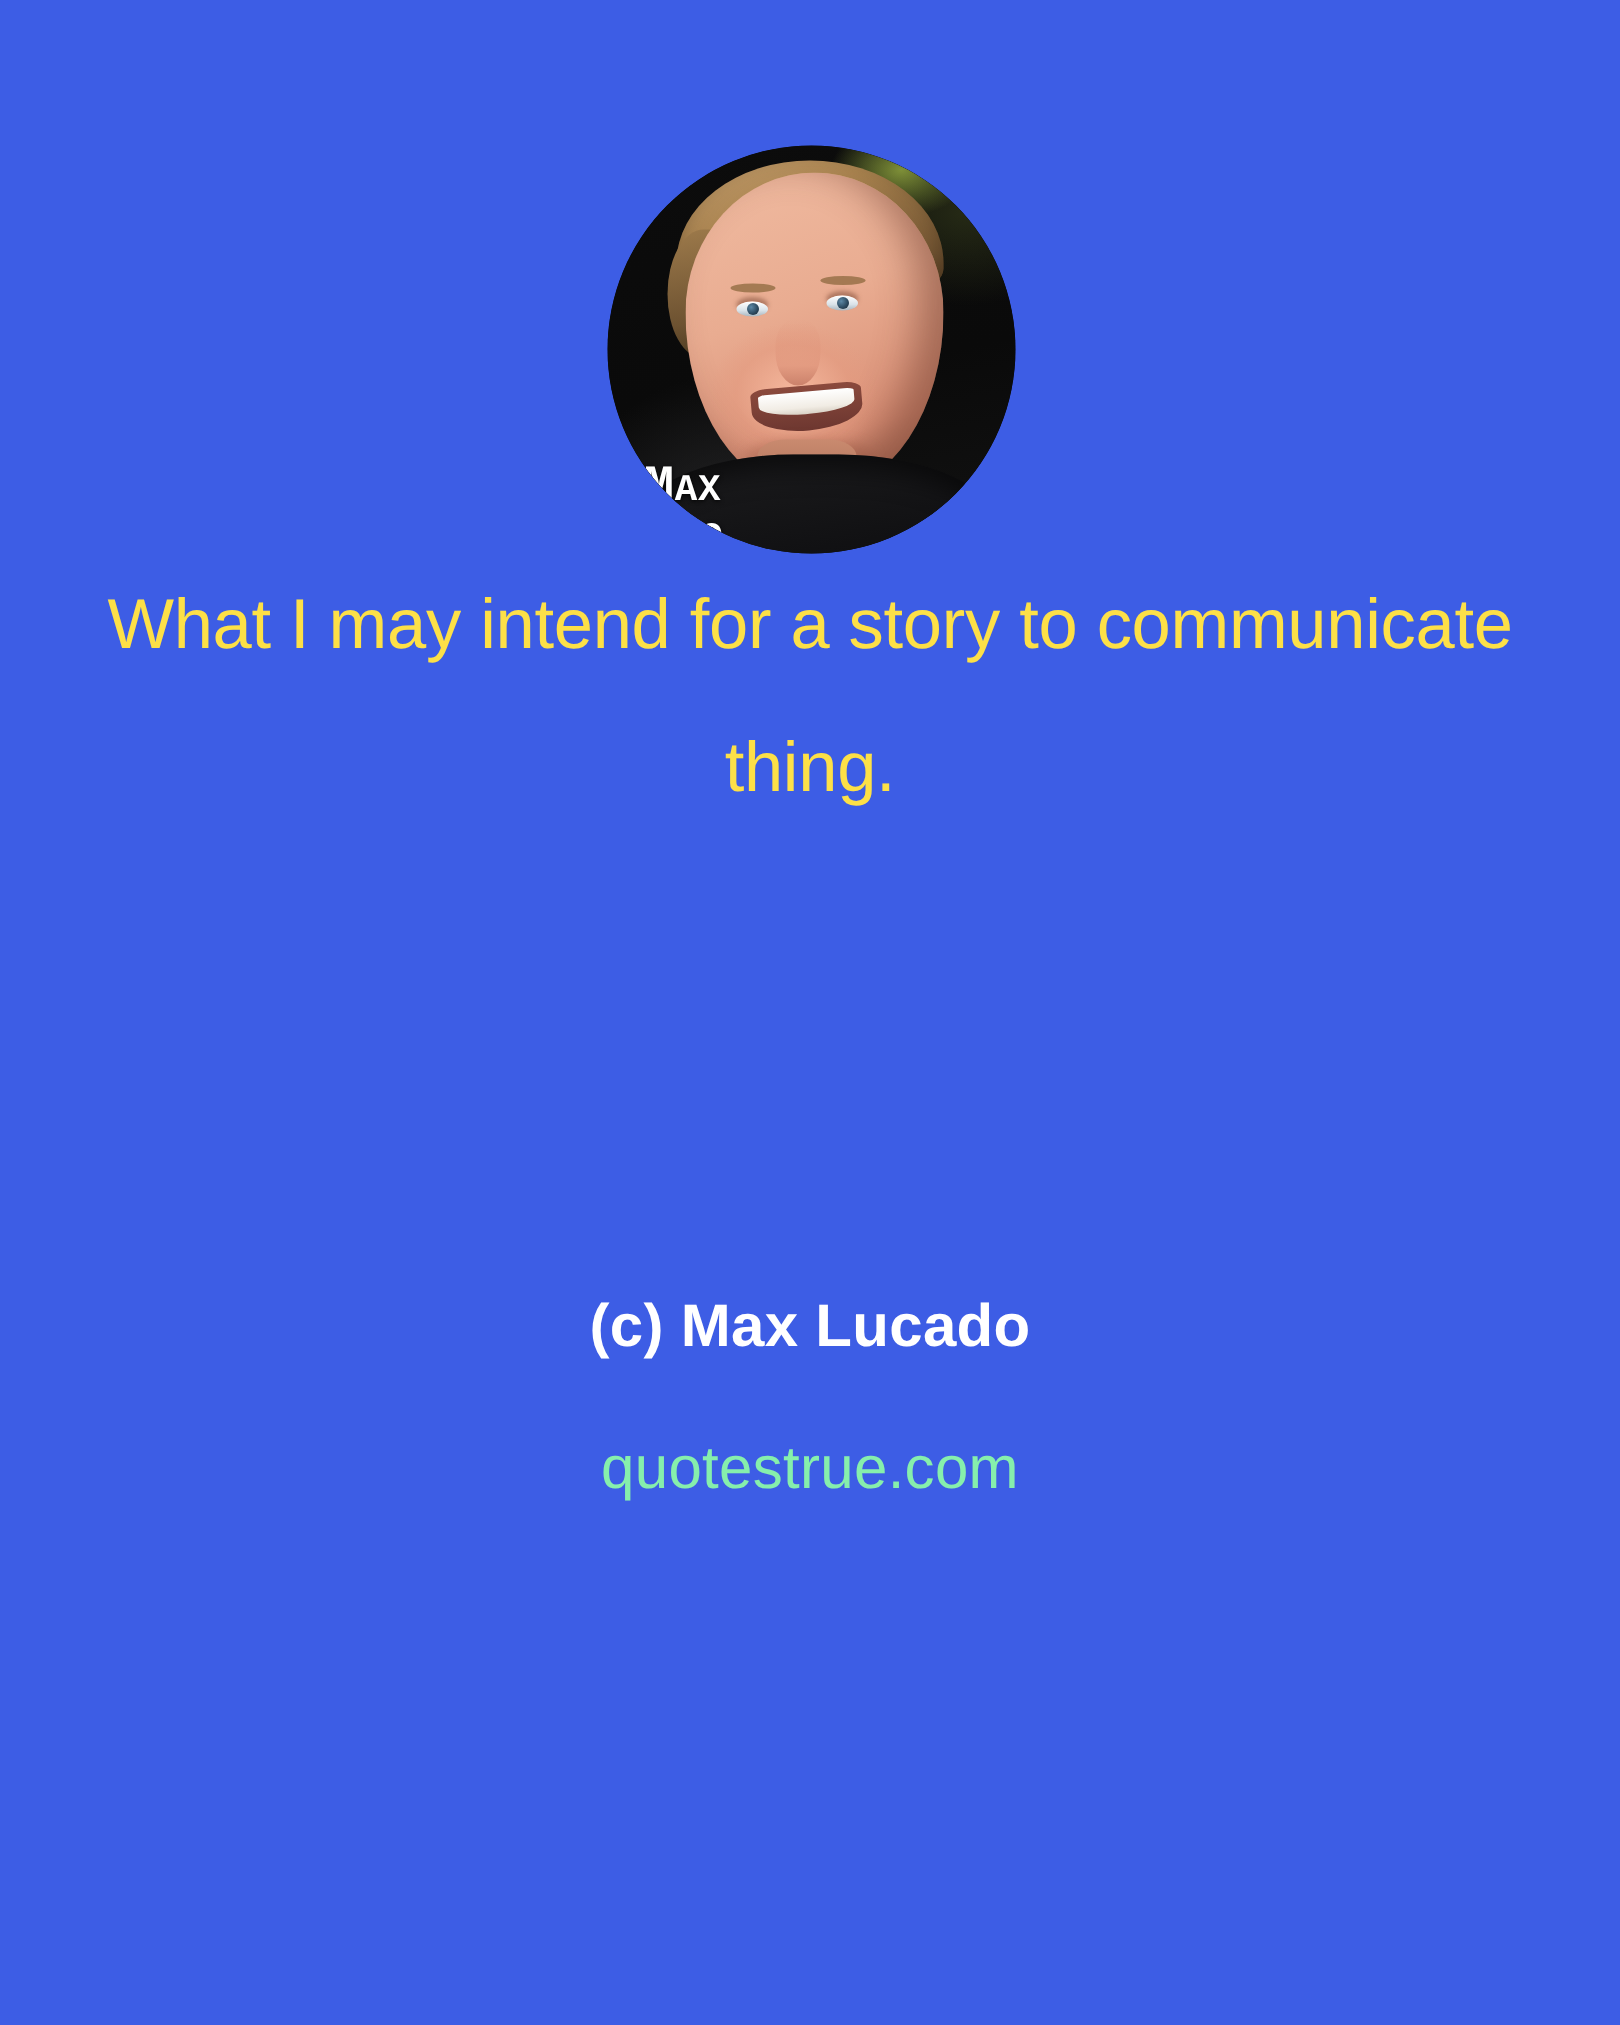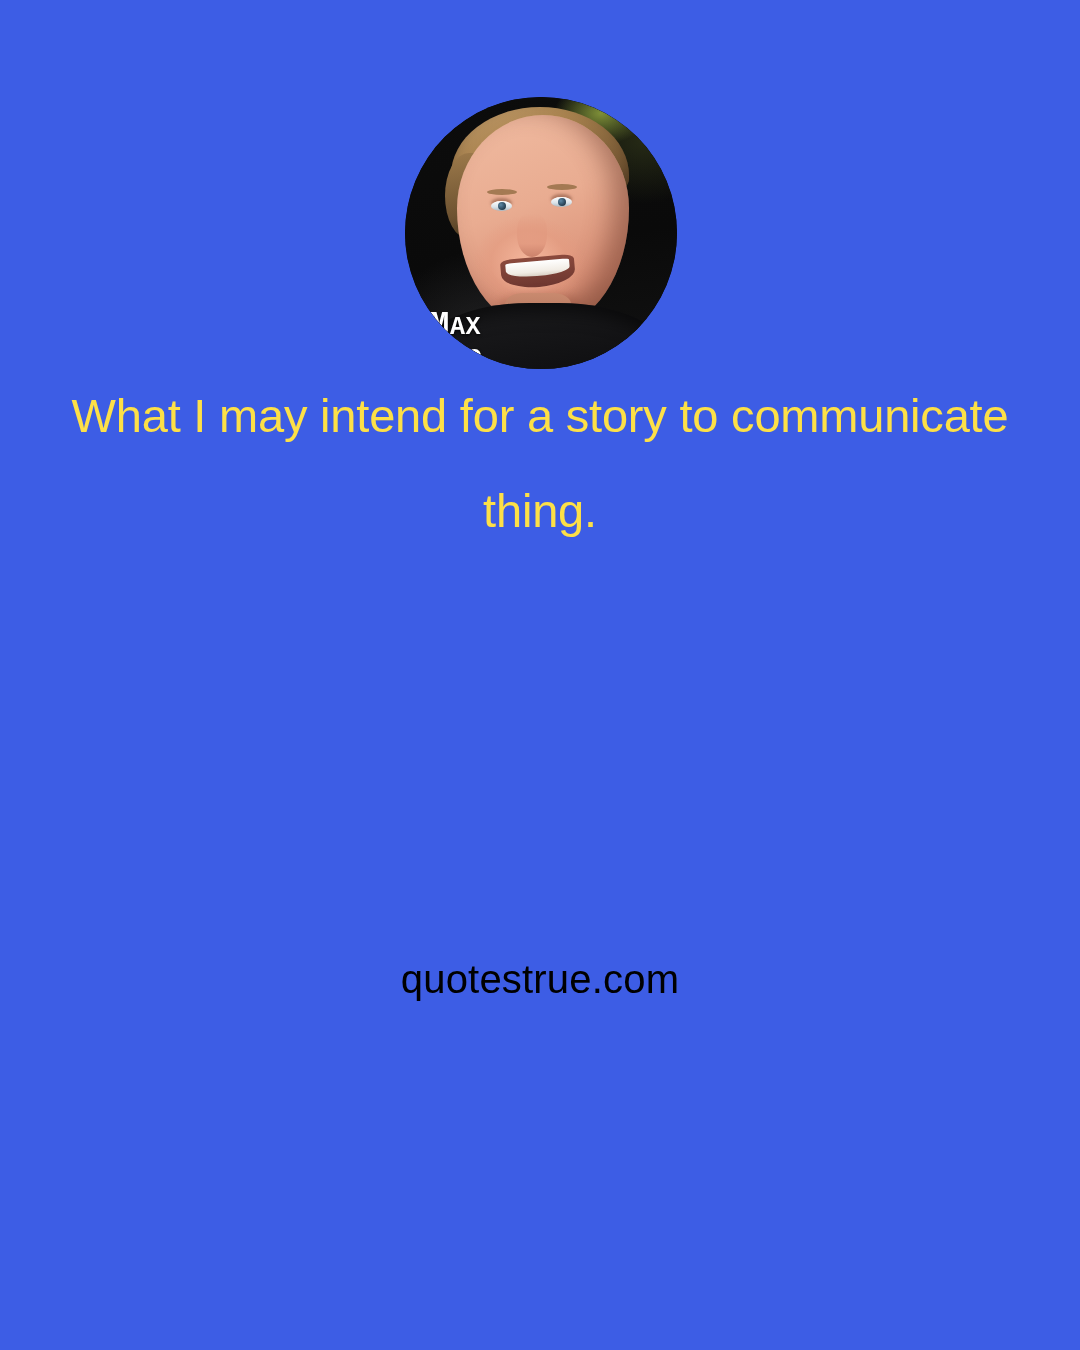--- a/index.html
+++ b/index.html
@@ -213,21 +213,21 @@
     font-size: 40px;
     font-weight: 700;
     letter-spacing: 0.2px;
   }
   .site {
     position: absolute;
     left: 0;
     top: 957px;
     width: 1080px;
     text-align: center;
-    color: #000000;
+    color: #86efac;
     font-family: "Liberation Sans", "DejaVu Sans", sans-serif;
     font-size: 40px;
     font-weight: 400;
     letter-spacing: 0.2px;
   }
 </style>
 </head>
 <body>
 
 <div class="card">
@@ -258,16 +258,17 @@
         <span class="wm-line wm-2"><span>C</span><span class="sm">ADO</span></span>
       </div>
     </div>
   </div>
 
   <div class="quote">
     <span class="quote-line">What I may intend for a story to communicate</span>
     <span class="quote-line">thing.</span>
   </div>
 
+  <div class="attribution">(c) Max Lucado</div>
 
   <div class="site">quotestrue.com</div>
 
 </div>
 
 </body></html>

